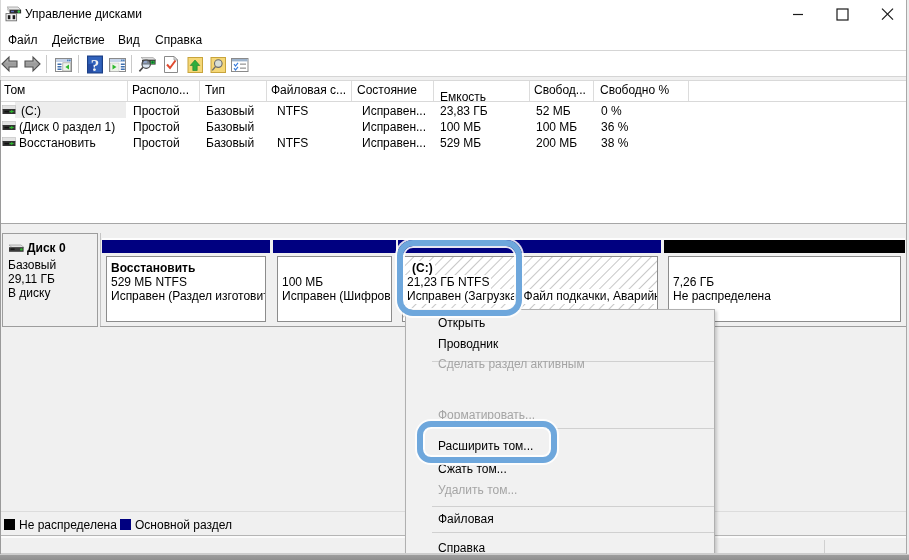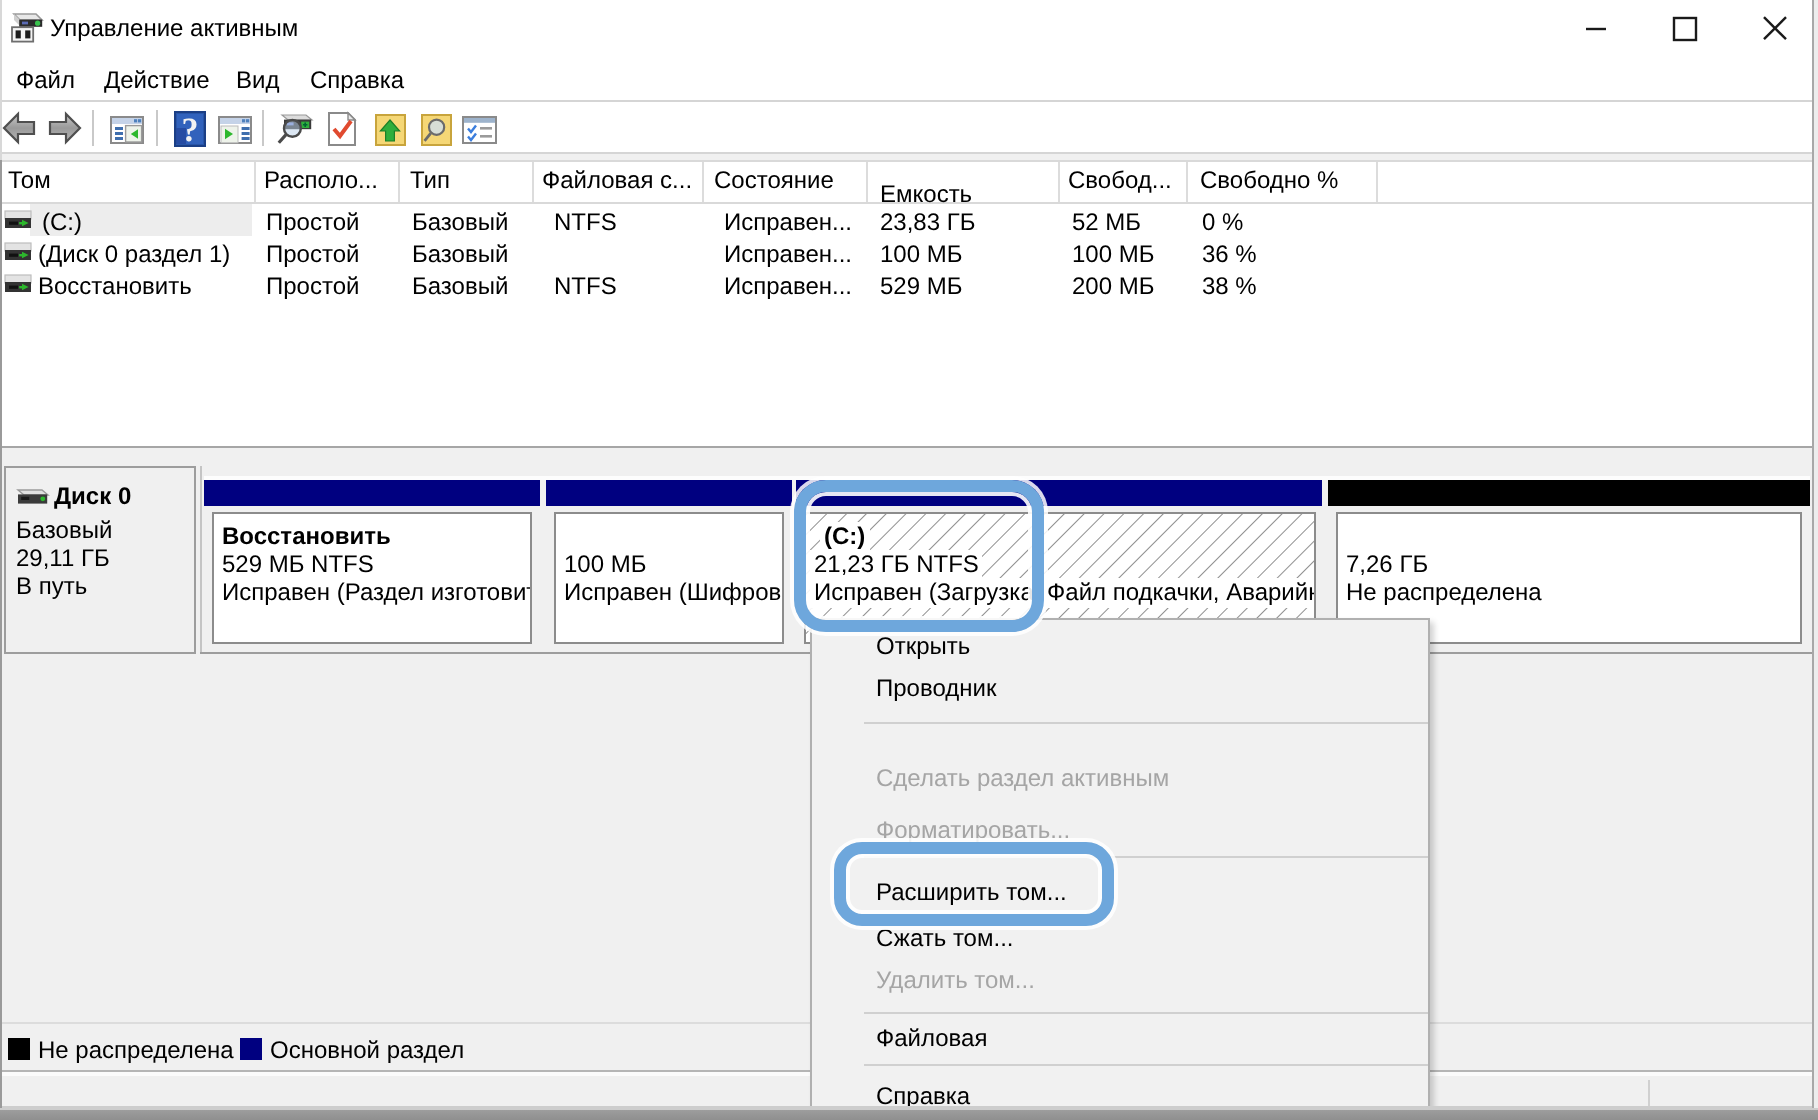--- a/index.html
+++ b/index.html
@@ -11,21 +11,21 @@
 <svg class="a" style="left:4px;top:4px" width="20" height="19" viewBox="0 0 20 19">
   <polygon points="3,3 14,3 17,6 6,6" fill="#e8e8e8" stroke="#9a9a9a" stroke-width="0.8"></polygon>
   <polygon points="3,3 6,6 6,9 3,6" fill="#cfcfcf"></polygon>
   <rect x="5.6" y="5.8" width="11.5" height="3.6" fill="#2b2b2b"></rect>
   <rect x="7" y="6.8" width="3" height="1.4" fill="#5b6bb5"></rect>
   <circle cx="14.8" cy="7.6" r="1.3" fill="#39c24d"></circle>
   <rect x="2" y="9.6" width="10.6" height="7.2" fill="#f4f4f4" stroke="#6e6e6e" stroke-width="0.9"></rect>
   <rect x="3.8" y="11.2" width="2.6" height="4" fill="#1c1c1c"></rect>
   <rect x="8.6" y="11.2" width="2.6" height="4" fill="#1c1c1c"></rect>
 </svg>
-<div class="t" style="left:25px;top:7px">Управление активным</div>
+<div class="t" style="left:25px;top:7px">Управление дисками</div>
 <svg class="a" style="left:780px;top:0" width="129" height="28" viewBox="0 0 129 28">
   <line x1="13" y1="14.5" x2="23" y2="14.5" stroke="#1a1a1a" stroke-width="1.2"></line>
   <rect x="57" y="9" width="11" height="11" fill="none" stroke="#1a1a1a" stroke-width="1.2"></rect>
   <line x1="102" y1="8.6" x2="113" y2="19.6" stroke="#1a1a1a" stroke-width="1.2"></line>
   <line x1="113" y1="8.6" x2="102" y2="19.6" stroke="#1a1a1a" stroke-width="1.2"></line>
 </svg>
 
 <div class="t" style="left:8px;top:33px">Файл</div>
 <div class="t" style="left:52px;top:33px">Действие</div>
 <div class="t" style="left:118px;top:33px">Вид</div>
@@ -187,21 +187,21 @@
 <div class="a" style="left:2px;top:233px;width:96px;height:94px;background:#f0f0f0;border:1px solid #9d9d9d;box-sizing:border-box"></div>
 <svg class="a" style="left:8px;top:242px" width="17" height="11" viewBox="0 0 17 11">
   <polygon points="1,3 13,3 16,5.5 4,5.5" fill="#e0e0e0" stroke="#9a9a9a" stroke-width="0.7"></polygon>
   <rect x="1" y="5.2" width="14.6" height="4.6" fill="#3a3a3a"></rect>
   <rect x="2.6" y="6.4" width="4" height="1.6" fill="#181818"></rect>
   <circle cx="13.4" cy="7.4" r="1.2" fill="#2db82d"></circle>
 </svg>
 <div class="t" style="left:27px;top:241px;font-weight:bold">Диск 0</div>
 <div class="t" style="left:8px;top:258px">Базовый</div>
 <div class="t" style="left:8px;top:272px">29,11 ГБ</div>
-<div class="t" style="left:8px;top:286px">В путь</div>
+<div class="t" style="left:8px;top:286px">В диску</div>
 <div class="a" style="left:100px;top:233px;width:1px;height:94px;background:#c4c4c4"></div>
 <div class="a" style="left:100px;top:326px;width:807px;height:1px;background:#9d9d9d"></div>
 
 <div class="a" style="left:102px;top:238px;width:803px;height:2px;background:#fdfdfd"></div>
 
 <div class="a" style="left:102px;top:240px;width:168px;height:13px;background:#000080"></div>
 <div class="a" style="left:106px;top:256px;width:160px;height:66px;background:#fff;border:1px solid #8c8c8c;box-sizing:border-box;overflow:hidden">
   <div class="t" style="left:4px;top:4px;font-weight:bold">Восстановить</div>
   <div class="t" style="left:4px;top:18px">529 МБ NTFS</div>
   <div class="t" style="left:4px;top:32px">Исправен (Раздел изготовите</div>
@@ -241,21 +241,21 @@
 <div class="a" style="left:120px;top:519px;width:11px;height:11px;background:#000080"></div>
 <div class="t" style="left:135px;top:518px">Основной раздел</div>
 <div class="a" style="left:0;top:535px;width:909px;height:1px;background:#b5b5b5"></div>
 <div class="a" style="left:0;top:536px;width:909px;height:2px;background:#fbfbfb"></div>
 <div class="a" style="left:824px;top:540px;width:1px;height:13px;background:#d0d0d0"></div>
 
 <div class="a" style="left:405px;top:309px;width:310px;height:251px;background:#f1f1f1;border:1px solid #b0b0b0;border-bottom:none;box-sizing:border-box;box-shadow:2px 2px 3px rgba(0,0,0,0.18)">
   <div class="t" style="left:32px;top:5.5px">Открыть</div>
   <div class="t" style="left:32px;top:26.5px">Проводник</div>
   <div class="a" style="left:26px;top:51px;width:282px;height:1px;background:#d0d0d0"></div>
-  <div class="t g" style="left:32px;top:72px">Сделать раздел активным</div>
+  <div class="t g" style="left:32px;top:47px">Сделать раздел активным</div>
   <div class="t g" style="left:32px;top:98px">Форматировать...</div>
   <div class="a" style="left:26px;top:118px;width:282px;height:1px;background:#d0d0d0"></div>
   <div class="t" style="left:32px;top:128.5px">Расширить том...</div>
   <div class="t" style="left:32px;top:152px">Сжать том...</div>
   <div class="t g" style="left:32px;top:173px">Удалить том...</div>
   <div class="a" style="left:26px;top:195.5px;width:282px;height:1px;background:#d0d0d0"></div>
   <div class="t" style="left:32px;top:202px">Файловая</div>
   <div class="a" style="left:26px;top:222px;width:282px;height:1px;background:#d0d0d0"></div>
   <div class="t" style="left:32px;top:231px">Справка</div>
 </div>

